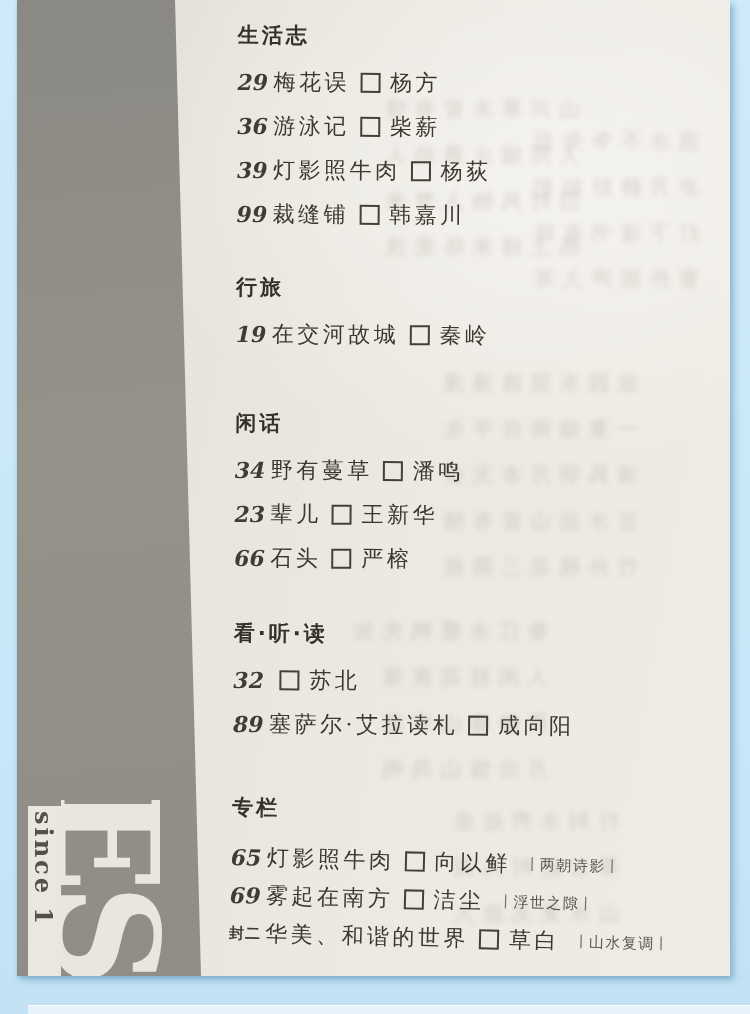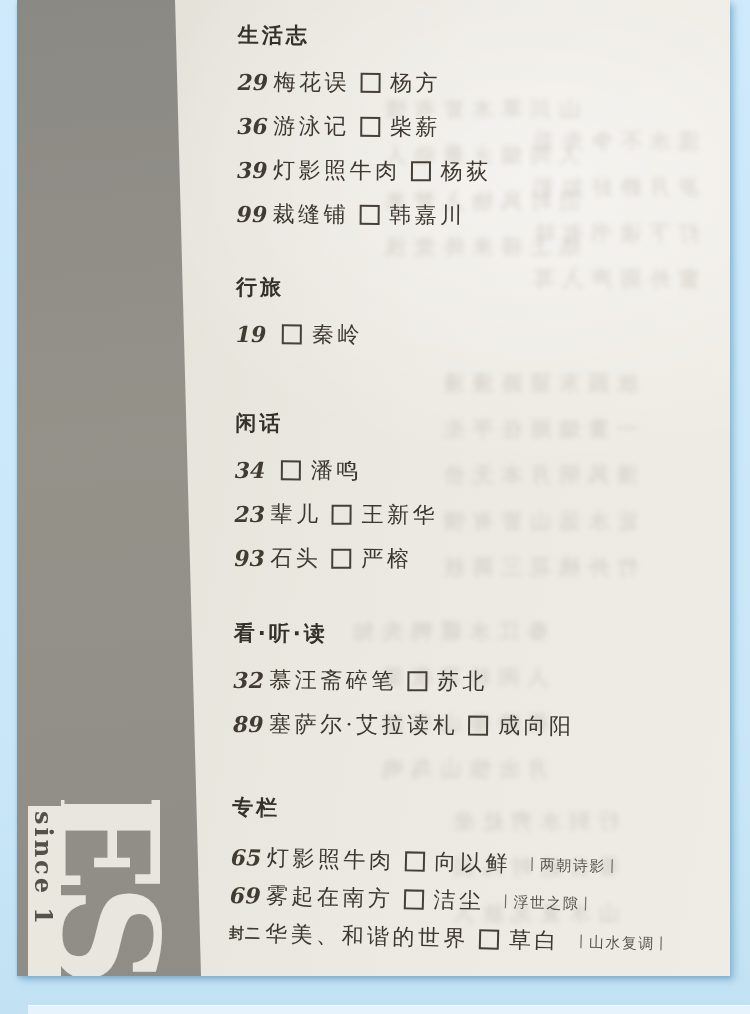--- a/index.html
+++ b/index.html
@@ -158,53 +158,54 @@
             <span class="sq"></span>
             <span class="author">韩嘉川</span>
           </div>
         </div>
       </section>
       <section class="section s1">
         <div class="heading">行旅</div>
         <div class="rows">
           <div class="row">
             <span class="num">19</span>
+            <span class="title">在交河故城</span>
             <span class="sq"></span>
             <span class="author">秦岭</span>
           </div>
         </div>
       </section>
       <section class="section s2">
         <div class="heading">闲话</div>
         <div class="rows">
           <div class="row">
             <span class="num">34</span>
+            <span class="title">野有蔓草</span>
             <span class="sq"></span>
             <span class="author">潘鸣</span>
           </div>
           <div class="row">
             <span class="num">23</span>
             <span class="title">辈儿</span>
             <span class="sq"></span>
             <span class="author">王新华</span>
           </div>
           <div class="row">
-            <span class="num">93</span>
+            <span class="num">66</span>
             <span class="title">石头</span>
             <span class="sq"></span>
             <span class="author">严榕</span>
           </div>
         </div>
       </section>
       <section class="section s3">
         <div class="heading">看·听·读</div>
         <div class="rows">
           <div class="row">
             <span class="num">32</span>
-            <span class="title">慕汪斋碎笔</span>
             <span class="sq"></span>
             <span class="author">苏北</span>
           </div>
           <div class="row">
             <span class="num">89</span>
             <span class="title">塞萨尔·艾拉读札</span>
             <span class="sq"></span>
             <span class="author">成向阳</span>
           </div>
         </div>

